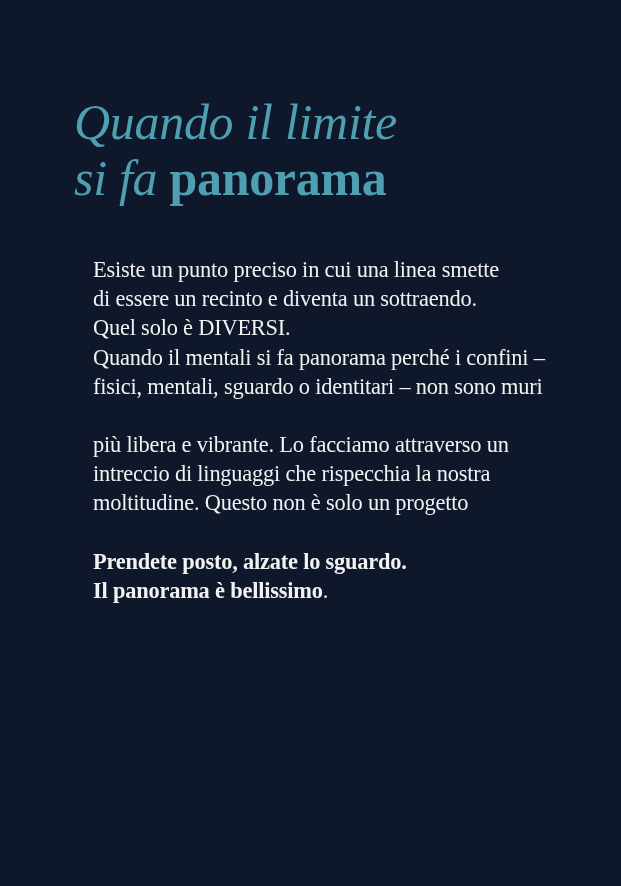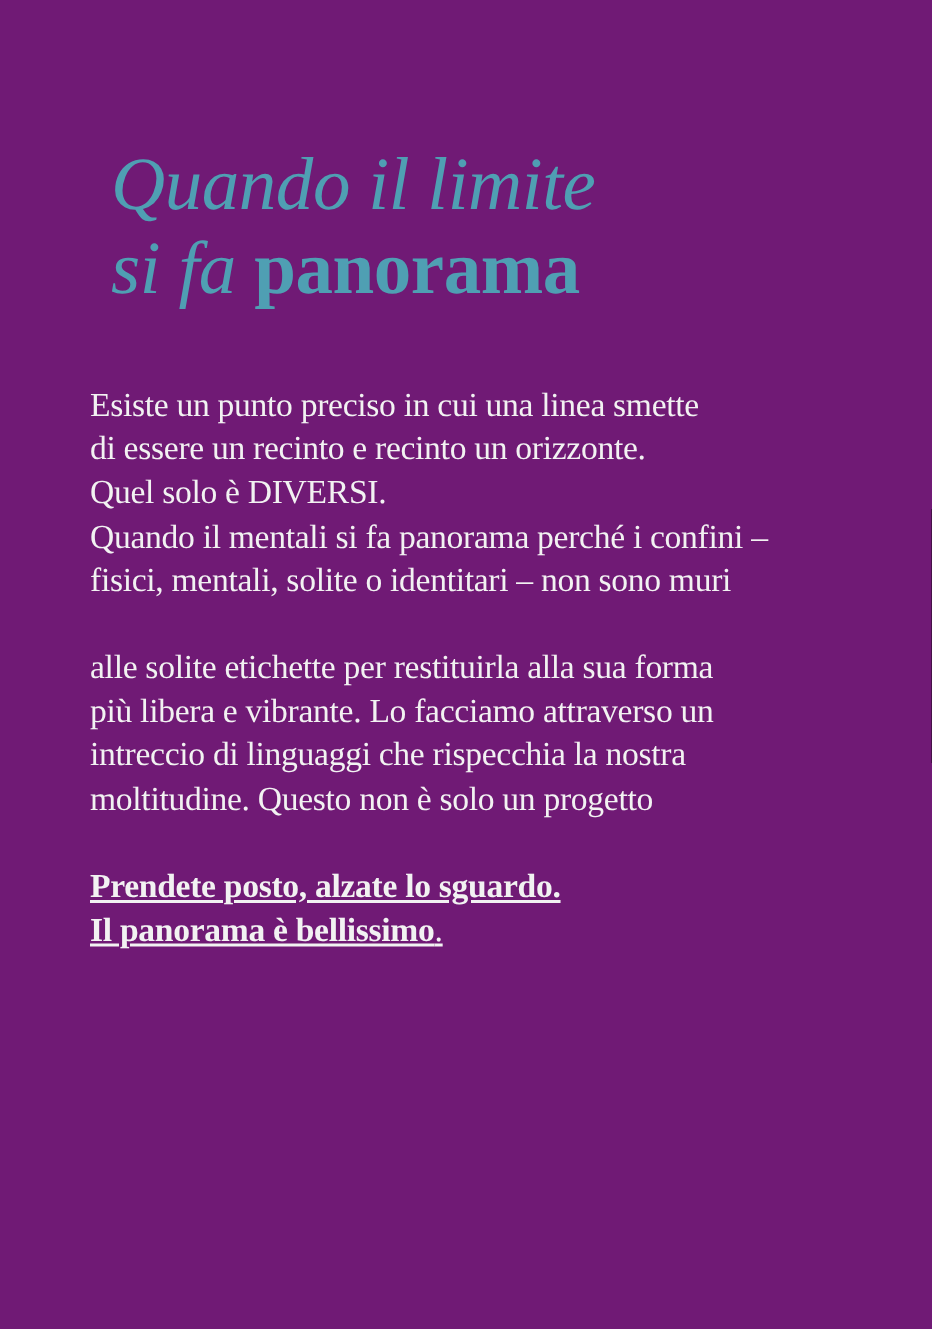--- a/index.html
+++ b/index.html
@@ -13,75 +13,74 @@
       position: relative;
       overflow: hidden;
       font-family: "Liberation Serif", "DejaVu Serif", serif;
       color: #f2f2f2;
     }
     .page {
       position: absolute;
       left: 0; top: 0;
       width: 621px;
       height: 886px;
-      background: #701a75;
+      background: #0f172a;
     }
     .title {
       position: absolute;
       left: 74px;
       top: 94px;
       margin: 0;
       color: #4f9fb3;
       font-family: "Liberation Serif", "DejaVu Serif", serif;
       font-size: 50px;
       line-height: 56px;
       font-weight: normal;
       letter-spacing: -0.3px;
     }
     .title .line { display: block; white-space: nowrap; }
     .title .it { font-style: italic; }
     .title .bd { font-weight: bold; font-style: normal; }
     .body-text {
       position: absolute;
-      left: 60px;
+      left: 93px;
       top: 255px;
       width: 500px;
     }
     .para {
       margin: 0 0 29px 0;
       font-size: 22.4px;
       line-height: 29.2px;
       letter-spacing: -0.2px;
     }
     .para .ln { display: block; white-space: nowrap; }
-    .para.bold .ln { font-weight: bold; text-decoration: underline; }
+    .para.bold .ln { font-weight: bold; }
     .para.bold .tail { font-weight: normal; }
   </style>
 </head>
 <body>
 
 <div class="page">
 
   <h1 class="title">
     <span class="line it">Quando il limite</span>
     <span class="line"><span class="it">si fa </span><span class="bd">panorama</span></span>
   </h1>
 
   <div class="body-text">
 
     <p class="para">
       <span class="ln">Esiste un punto preciso in cui una linea smette</span>
-      <span class="ln">di essere un recinto e recinto un orizzonte.</span>
+      <span class="ln">di essere un recinto e diventa un sottraendo.</span>
       <span class="ln">Quel solo è DIVERSI.</span>
       <span class="ln">Quando il mentali si fa panorama perché i confini –</span>
-      <span class="ln">fisici, mentali, solite o identitari – non sono muri</span>
+      <span class="ln">fisici, mentali, sguardo o identitari – non sono muri</span>
     </p>
 
     <p class="para">
-      <span class="ln">alle solite etichette per restituirla alla sua forma</span>
       <span class="ln">più libera e vibrante. Lo facciamo attraverso un</span>
       <span class="ln">intreccio di linguaggi che rispecchia la nostra</span>
       <span class="ln">moltitudine. Questo non è solo un progetto</span>
     </p>
 
     <p class="para bold">
       <span class="ln">Prendete posto, alzate lo sguardo.</span>
       <span class="ln"><span>Il panorama è bellissimo</span><span class="tail">.</span></span>
     </p>
 

